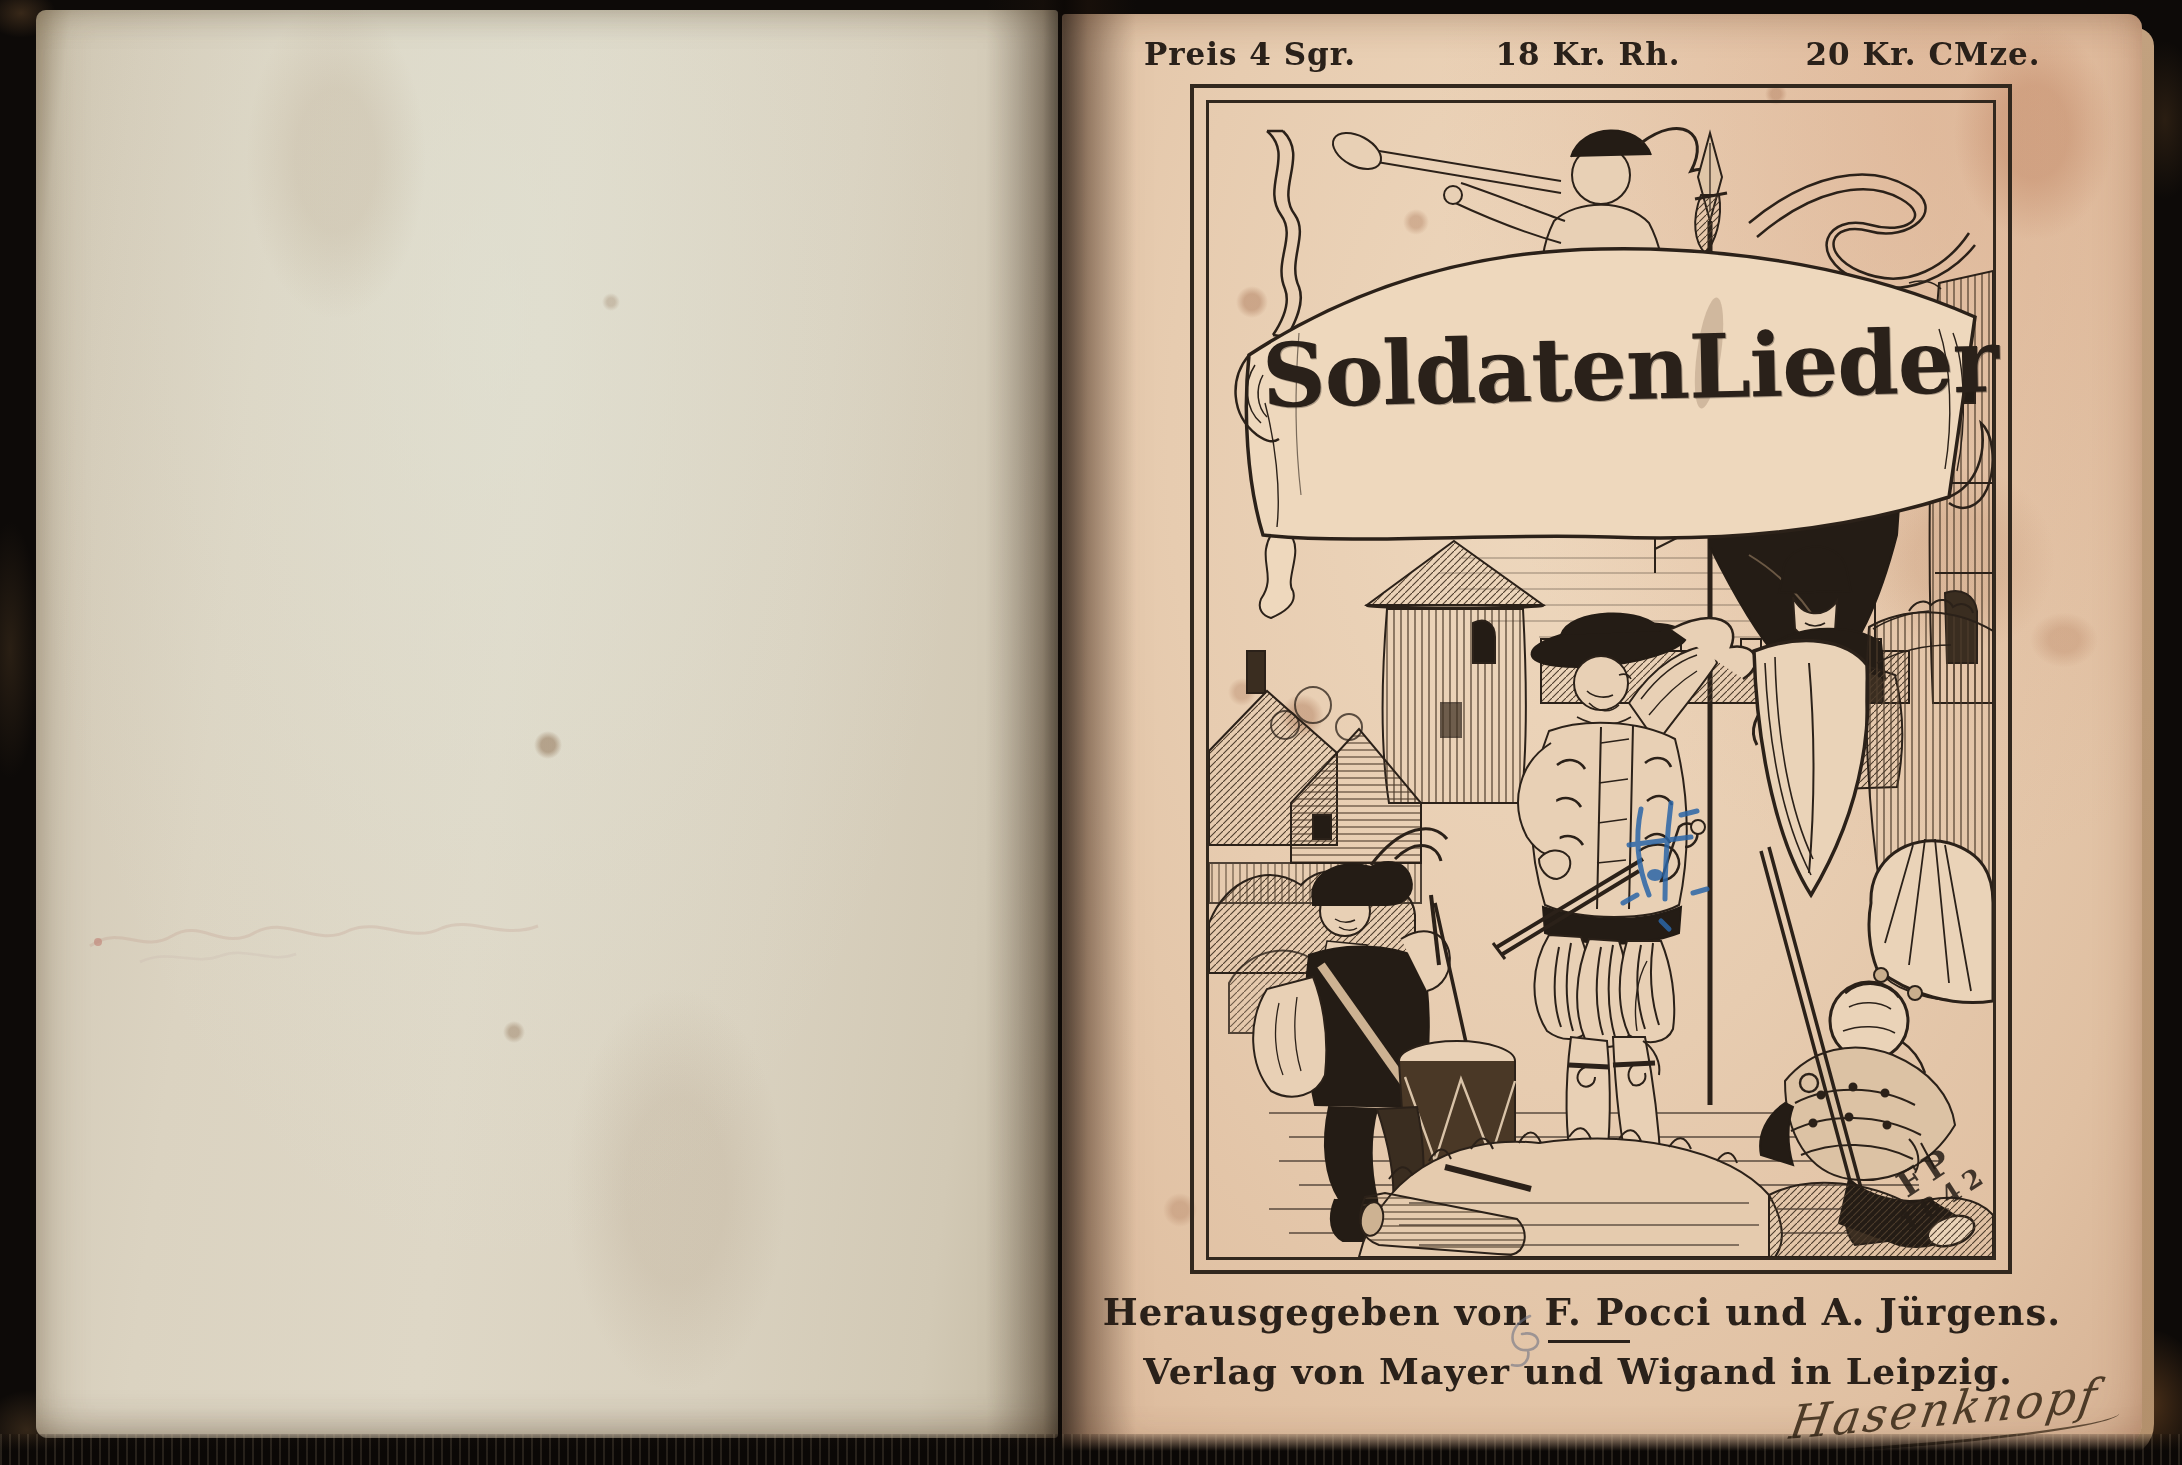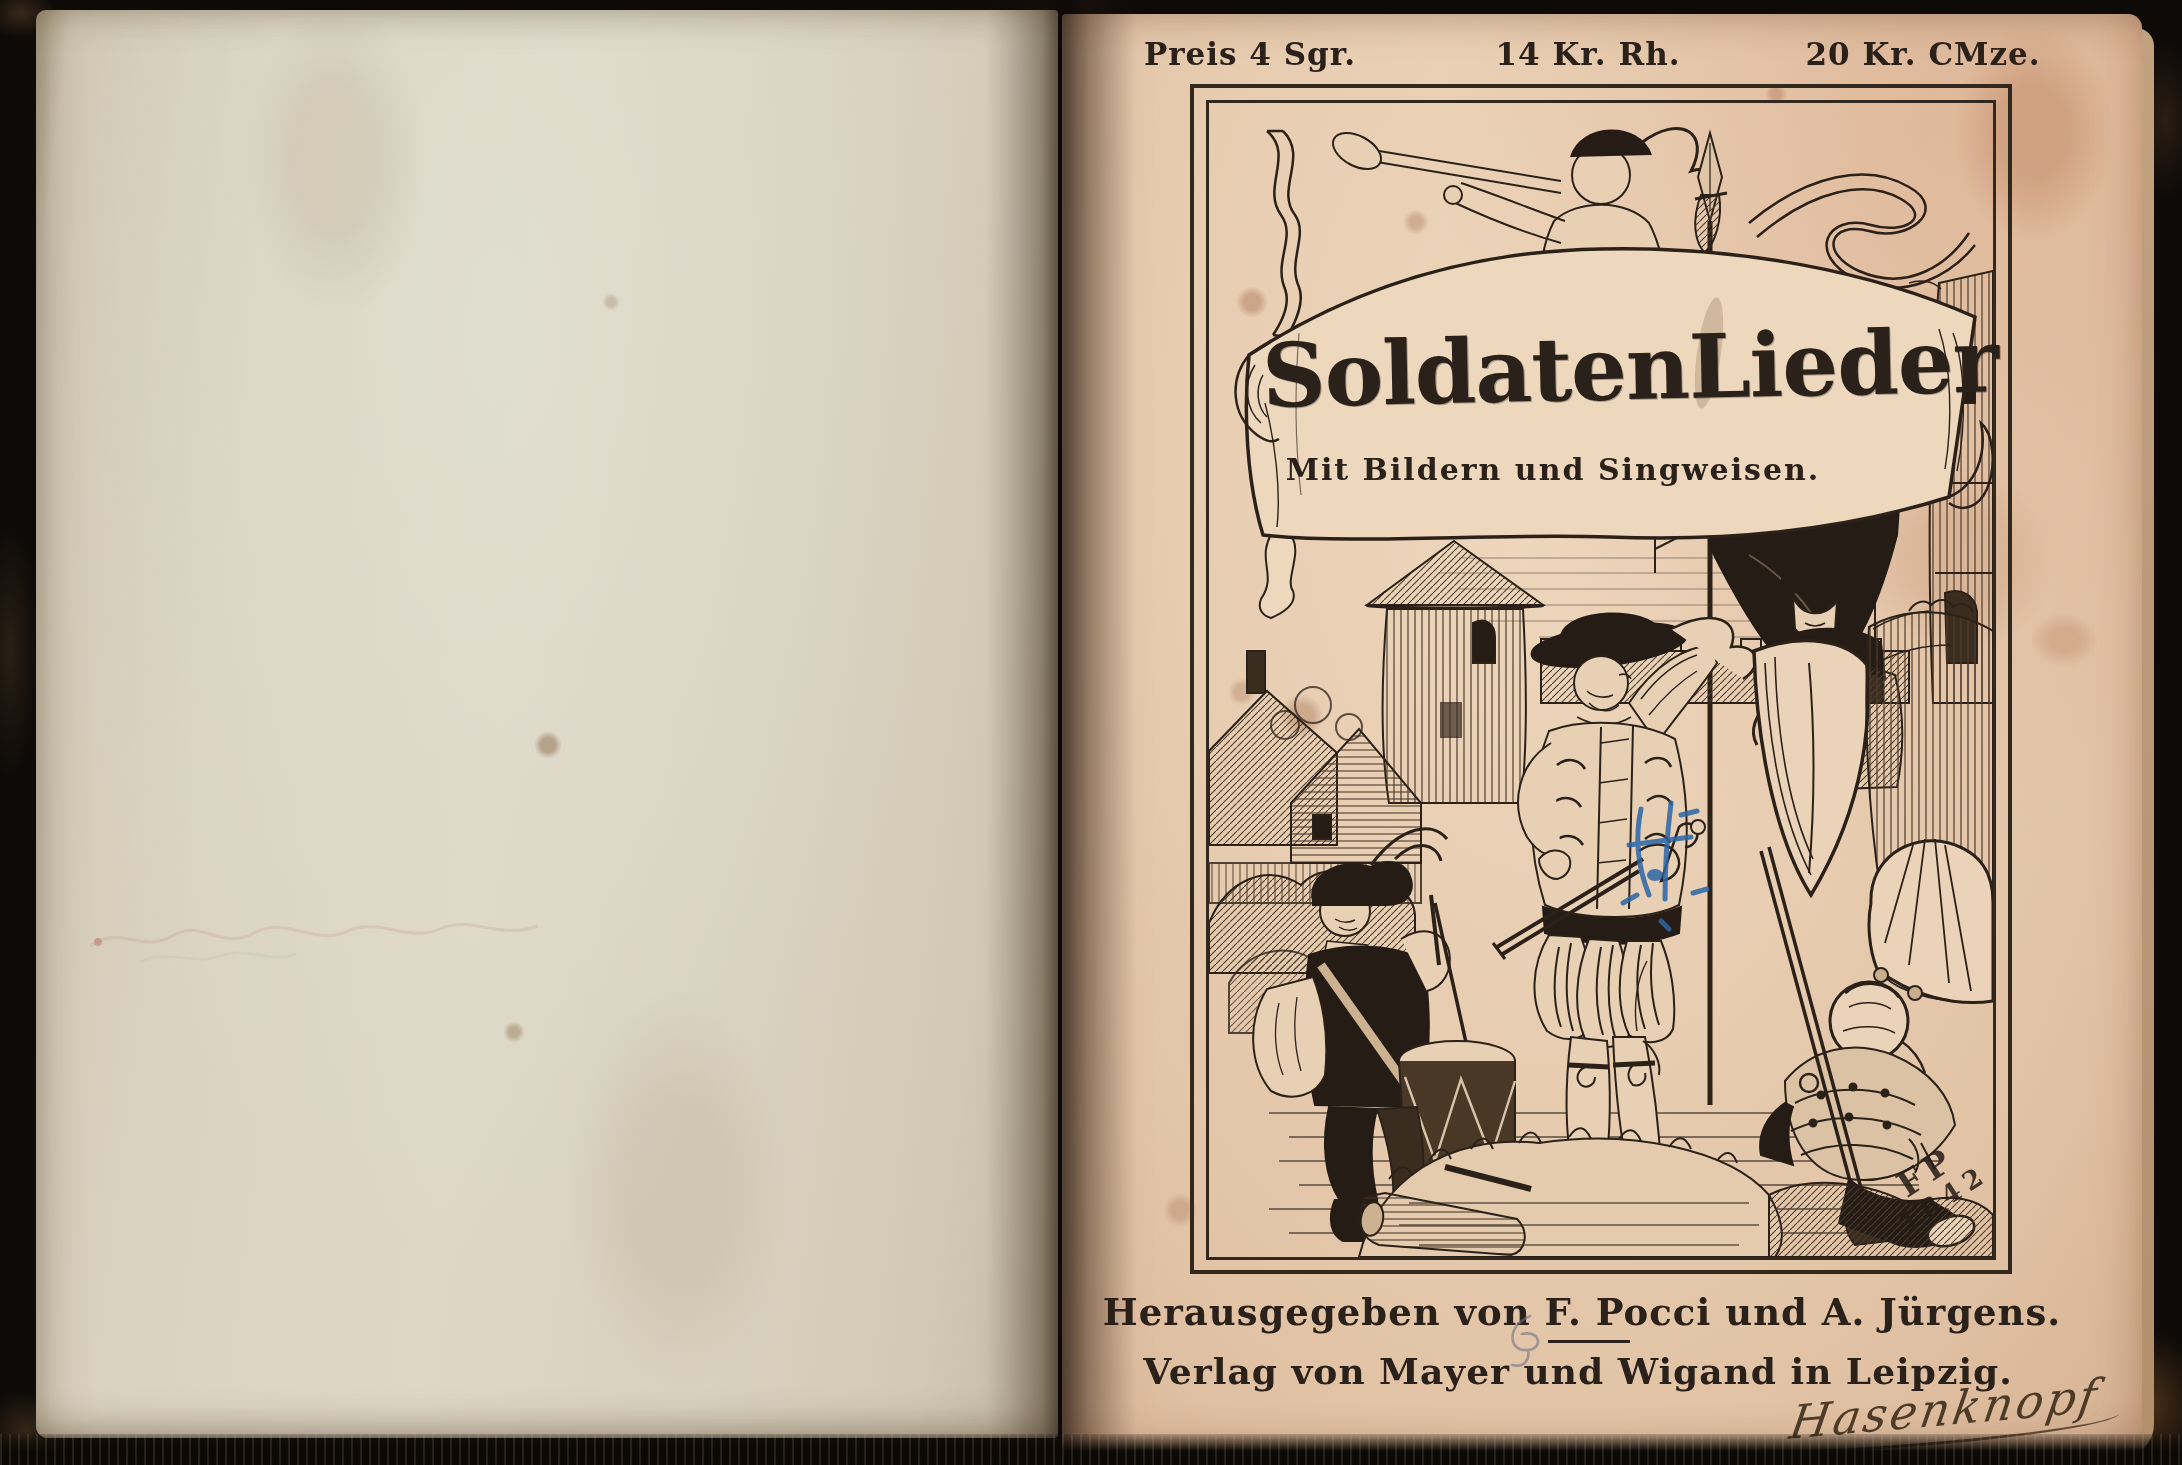--- a/index.html
+++ b/index.html
@@ -95,21 +95,21 @@
         radial-gradient(circle at 714px 80px, rgba(150,90,58,.3) 0 5px, rgba(150,90,58,0) 11px),
         radial-gradient(ellipse at 972px 118px, rgba(175,105,70,.3) 0 34px, rgba(175,105,70,0) 80px),
         radial-gradient(circle at 240px 702px, rgba(150,90,58,.32) 0 11px, rgba(150,90,58,0) 22px),
         radial-gradient(circle at 180px 678px, rgba(150,90,58,.25) 0 7px, rgba(150,90,58,0) 14px),
         radial-gradient(ellipse at 1002px 626px, rgba(160,95,60,.22) 0 15px, rgba(160,95,60,0) 34px),
         radial-gradient(ellipse at 898px 546px, rgba(160,100,64,.14) 0 45px, rgba(160,100,64,0) 95px),
         radial-gradient(circle at 118px 1196px, rgba(150,90,58,.25) 0 8px, rgba(150,90,58,0) 17px);"></div>
   <div class="crease" style="left:1596px;top:300px;height:230px;"></div>
 
   <div class="ptxt price" style="left:1250px;top:36px;">Preis 4 Sgr.</div>
-  <div class="ptxt price" style="left:1588px;top:36px;">14 Kr. Rh.</div>
+  <div class="ptxt price" style="left:1588px;top:36px;">18 Kr. Rh.</div>
   <div class="ptxt price" style="left:1923px;top:36px;">20 Kr. CMze.</div>
 
   <div class="frame" style="left:1190px;top:84px;width:822px;height:1190px;"></div>
   <div class="frame inner" style="left:1206px;top:100px;width:790px;height:1160px;"></div>
 
   <svg class="abs" style="left:1209px;top:103px;" width="784" height="1154" viewBox="0 0 784 1154">
     <defs>
       <pattern id="hv" width="7" height="7" patternUnits="userSpaceOnUse">
         <path d="M3,0 V7" stroke="#4d3c2b" stroke-width="1.2"></path>
       </pattern>
@@ -339,21 +339,20 @@
         <path d="M432,706 C426,734 428,762 440,792"></path>
         <path d="M462,700 C458,732 456,764 456,796"></path>
         <path d="M420,742 L482,734"></path>
         <path d="M472,712 L488,708 M428,792 L414,800 M484,790 L498,786 M452,818 L460,826"></path>
         <ellipse cx="446" cy="772" rx="8" ry="6" fill="#2b66a7" stroke="none"></ellipse>
       </g>
     </g>
   </svg>
 
   <div class="ptxt maintitle" style="left:1630px;top:316px;">SoldatenLieder</div>
-  <div class="ptxt subtitle" style="left:1553px;top:452px;">Mit Bildern und Singweisen.</div>
 
   <div class="monogram" style="left:1884px;top:1152px;">
     <div class="l1">FP</div>
     <div class="l2">1842</div>
   </div>
 
   <div class="ptxt imprint1" style="left:1582px;top:1290px;">Herausgegeben von F. Pocci und A. Jürgens.</div>
   <div class="rule" style="left:1548px;top:1340px;width:82px;"></div>
   <svg class="abs" style="left:1498px;top:1312px;" width="64" height="62" viewBox="0 0 64 62">
     <path d="M32,4 C8,14 10,40 30,38 C46,36 42,18 24,22 M30,38 C32,48 26,56 14,53" fill="none" stroke="#6e7385" stroke-width="2.6" opacity=".6" stroke-linecap="round"></path>

